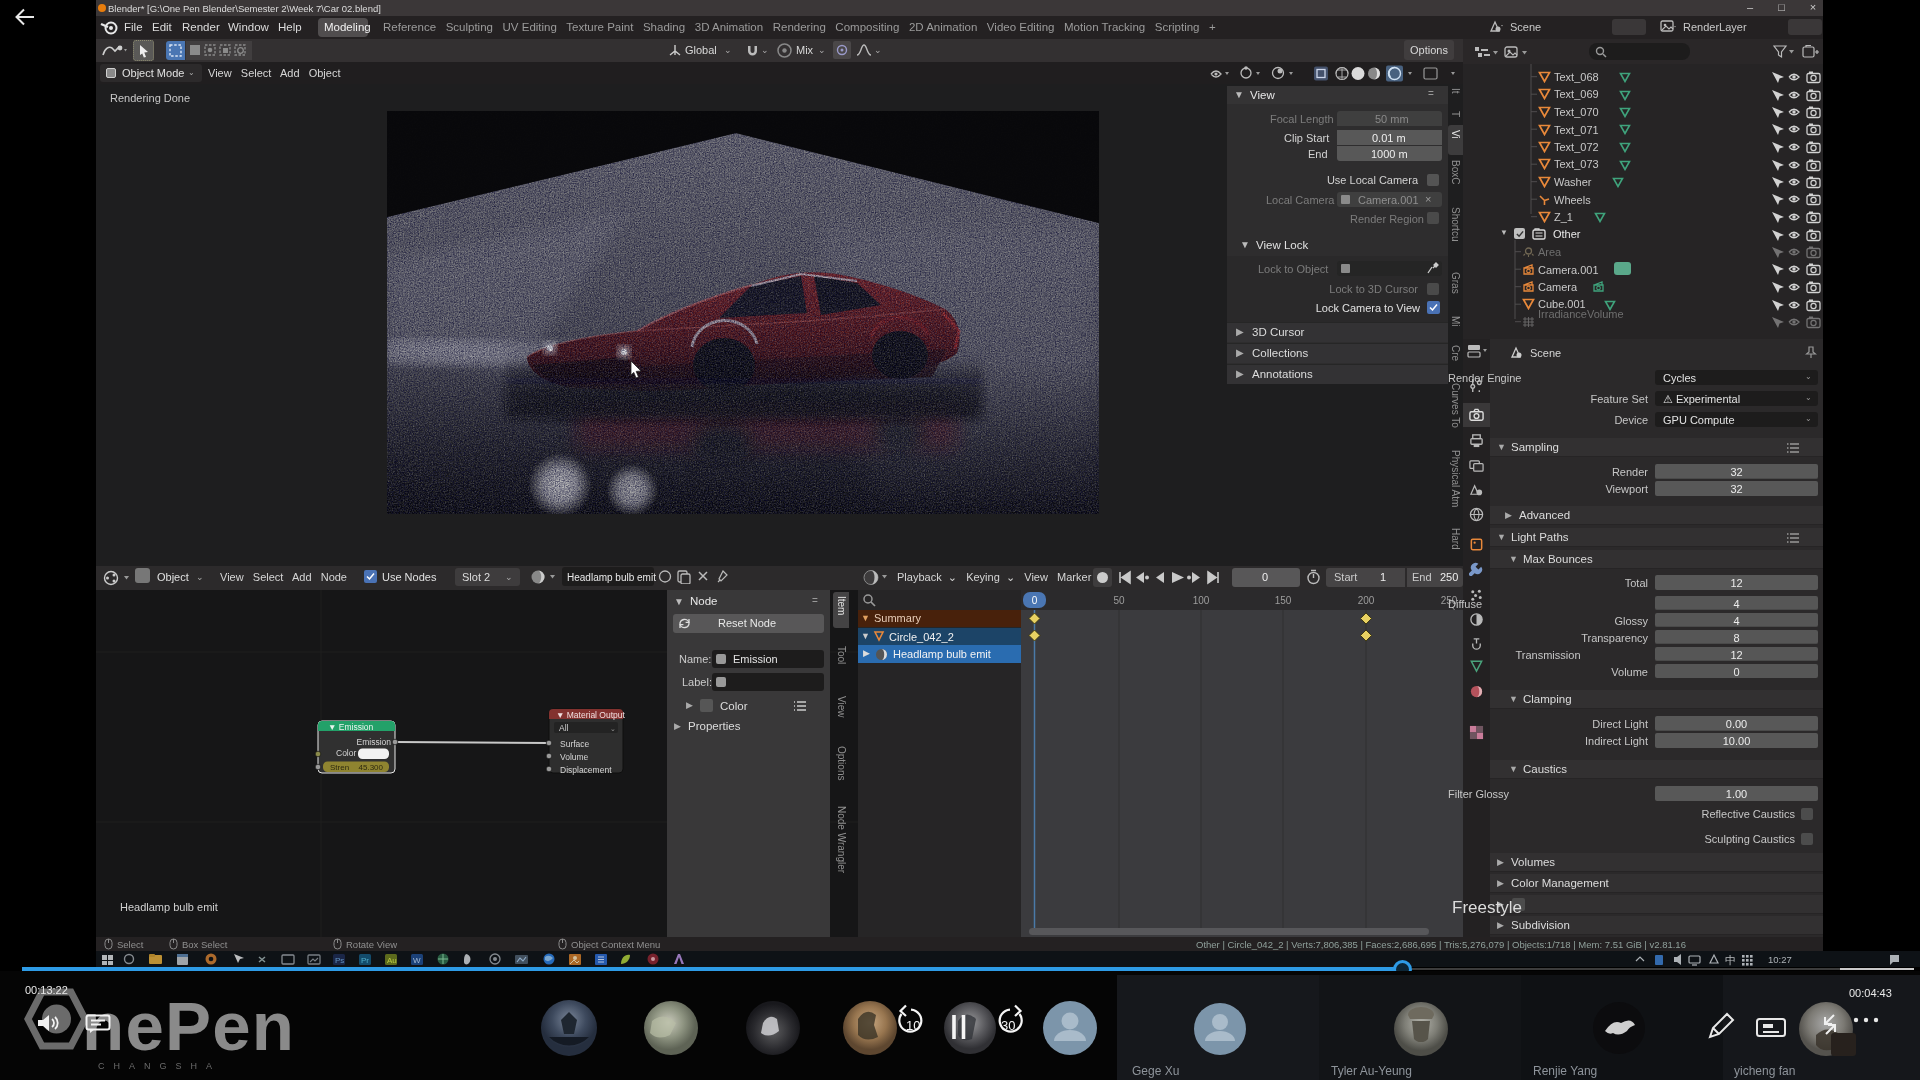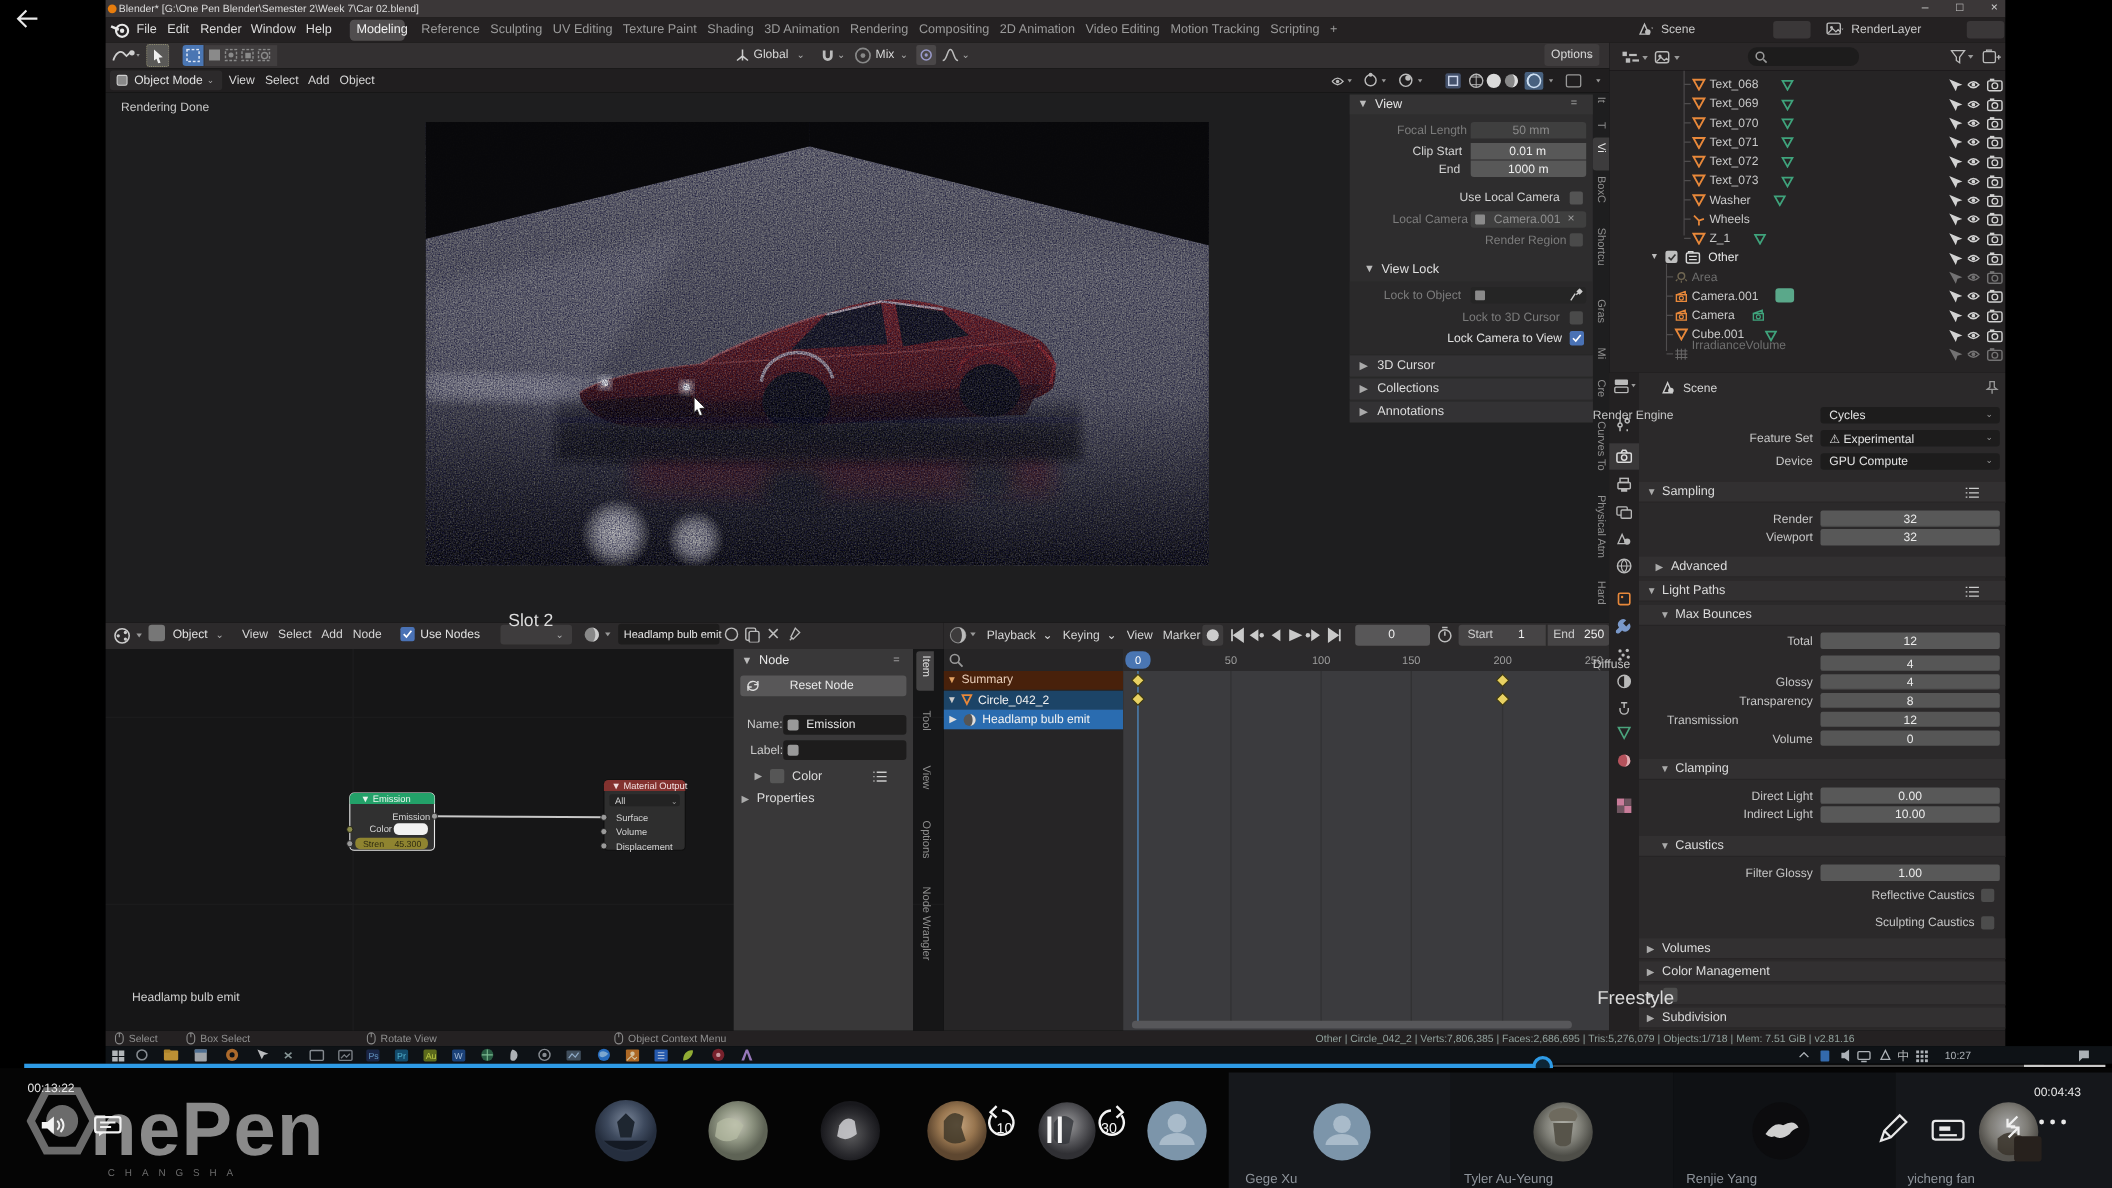--- a/index.html
+++ b/index.html
@@ -322,21 +322,21 @@
 <div class="abs" style="left:135px;top:568px;width:15px;height:15px;background:#777;border-radius:3px"></div>
 <div class="txt" style="left:157px;top:571px;font-size:11px;color:#e0e0e0">Object</div>
 <div class="txt" style="left:196px;top:572px;font-size:9px;color:#aaa">⌄</div>
 <div class="txt" style="left:220px;top:571px;font-size:11px;color:#d6d6d6">View&nbsp;&nbsp; Select&nbsp;&nbsp; Add&nbsp;&nbsp; Node</div>
 <div class="abs" style="left:364px;top:570px;width:13px;height:13px;background:#4a72b5;border-radius:2px"></div>
 <svg class="abs" style="left:366px;top:572px" width="9" height="9" viewBox="0 0 9 9">
     <path d="M1 4.5 L3.5 7 L8 1.5" stroke="#fff" stroke-width="1.5" fill="none"></path>
   </svg>
 <div class="txt" style="left:382px;top:571px;font-size:11px;color:#e0e0e0">Use Nodes</div>
 <div class="abs" style="left:455px;top:568px;width:65px;height:18px;background:#3e3c3d;border-radius:3px"></div>
-<div class="txt" style="left:462px;top:556px;font-size:16px;color:#ddd">Slot 2</div>
+<div class="txt" style="left:462px;top:571px;font-size:11px;color:#ddd">Slot 2</div>
 <div class="txt" style="left:505px;top:572px;font-size:9px;color:#aaa">⌄</div>
 <svg class="abs" style="left:530px;top:569px" width="30" height="16" viewBox="0 0 30 16">
   <circle cx="8" cy="8" r="6.5" fill="#888"></circle>
     <path d="M8 1.5 a6.5 6.5 0 0 1 0 13 a3.2 6.5 0 0 0 0 -13" fill="#ccc"></path>
   <path d="M20 6 l5 0 l-2.5 3.5 z" fill="#999"></path>
 </svg>
 <div class="abs" style="left:562px;top:567px;width:92px;height:19px;background:#1d1c1c;border-radius:3px"></div>
 <div class="txt" style="left:567px;top:572px;font-size:10px;color:#e8e8e8">Headlamp bulb emit</div>
 <svg class="abs" style="left:658px;top:569px" width="75" height="15" viewBox="0 0 75 15">
   <circle cx="7" cy="7.5" r="5.5" fill="none" stroke="#bbb" stroke-width="1.3"></circle>
@@ -912,21 +912,21 @@
 <div class="txt" style="left:1523px;top:693px;font-size:11.5px;color:#dcdcdc">Clamping</div>
 <div class="txt" style="left:1448px;top:718px;width:200px;text-align:right;font-size:11px;color:#c6c6c6">Direct Light</div>
 <div class="abs" style="left:1655px;top:716px;width:163px;height:15px;background:#585858;border-bottom:1px solid #4a4a4a;border-radius:2px"></div>
 <div class="txt" style="left:1655px;top:718px;width:163px;text-align:center;font-size:11px;color:#ececec">0.00</div>
 <div class="txt" style="left:1448px;top:735px;width:200px;text-align:right;font-size:11px;color:#c6c6c6">Indirect Light</div>
 <div class="abs" style="left:1655px;top:733px;width:163px;height:15px;background:#585858;border-radius:2px"></div>
 <div class="txt" style="left:1655px;top:735px;width:163px;text-align:center;font-size:11px;color:#ececec">10.00</div>
 <div class="abs" style="left:1490px;top:760px;width:333px;height:19px;background:#323031;border-bottom:1px solid #262425"></div>
 <div class="txt" style="left:1509px;top:764px;font-size:9px;color:#aaa">▼</div>
 <div class="txt" style="left:1523px;top:763px;font-size:11.5px;color:#dcdcdc">Caustics</div>
-<div class="txt" style="left:1448px;top:788px;width:200px;text-align:right;font-size:11px;color:#c6c6c6">Filter Glossy</div>
+<div class="txt" style="left:1448px;top:788px;width:200px;font-size:11px;color:#c6c6c6">Filter Glossy</div>
 <div class="abs" style="left:1655px;top:786px;width:163px;height:15px;background:#585858;border-radius:2px"></div>
 <div class="txt" style="left:1655px;top:788px;width:163px;text-align:center;font-size:11px;color:#ececec">1.00</div>
 <div class="txt" style="left:1595px;top:808px;width:200px;text-align:right;font-size:11px;color:#c6c6c6">Reflective Caustics</div>
 <div class="abs" style="left:1801px;top:808px;width:12px;height:12px;background:#4c4c4c;border-radius:2px"></div>
 <div class="txt" style="left:1595px;top:833px;width:200px;text-align:right;font-size:11px;color:#c6c6c6">Sculpting Caustics</div>
 <div class="abs" style="left:1801px;top:833px;width:12px;height:12px;background:#4c4c4c;border-radius:2px"></div>
 <div class="abs" style="left:1490px;top:853px;width:333px;height:19px;background:#323031;border-bottom:1px solid #262425"></div>
 <div class="txt" style="left:1497px;top:857px;font-size:9px;color:#aaa">▶</div>
 <div class="txt" style="left:1511px;top:856px;font-size:11.5px;color:#dcdcdc">Volumes</div>
 <div class="abs" style="left:1490px;top:874px;width:333px;height:19px;background:#323031;border-bottom:1px solid #262425"></div>

